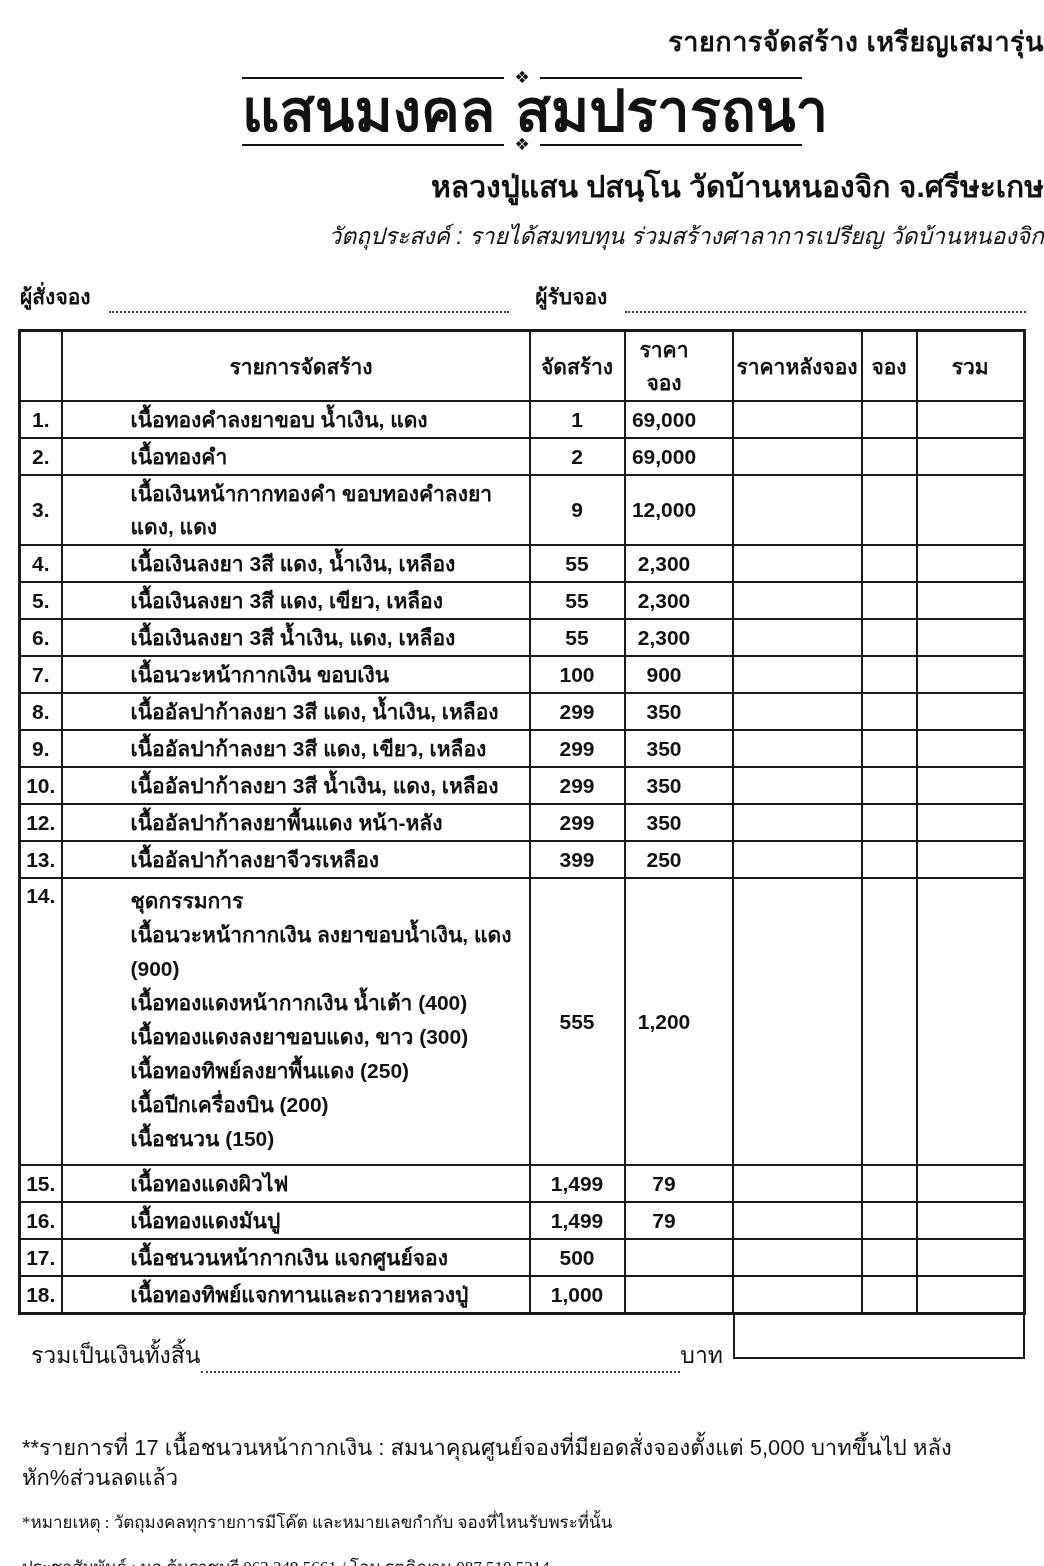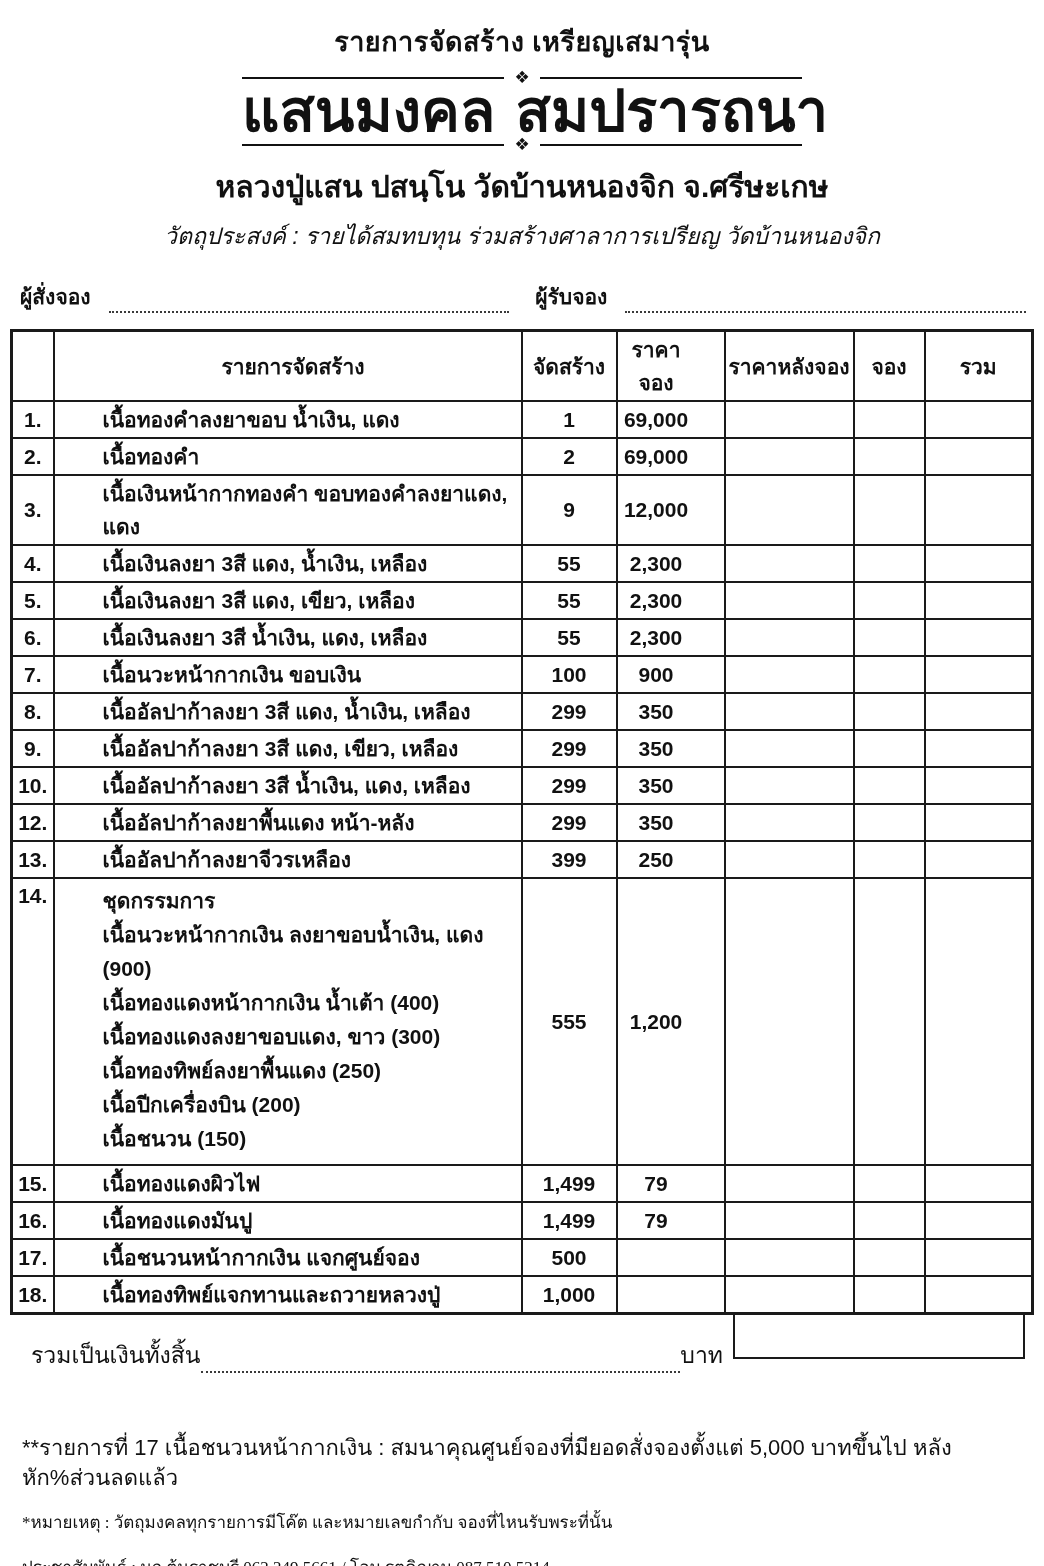--- a/index.html
+++ b/index.html
@@ -9,21 +9,21 @@
   }
   body {
     width: 1044px; height: 1566px;
     color: #111111;
     font-family: "Liberation Sans", sans-serif;
     position: relative;
     overflow: hidden;
   }
 
   
-  .header { text-align: center; padding-top: 20px; }
+  .header { text-align: right; padding-top: 20px; }
   .form-title {
     font-size: 27px; font-weight: bold;
     letter-spacing: 0.5px;
   }
   .title-wrap { width: 560px; margin: 6px auto 0; }
   .ornament-row {
     display: flex; align-items: center; gap: 10px;
     width: 100%;
   }
   .ornament-row .rule { flex: 1; border-top: 2px solid #111; height: 0; }
@@ -58,25 +58,25 @@
     border: 3px solid #1a1a1a;
   }
   .order-table th, .order-table td {
     border: 2px solid #1a1a1a;
     font-weight: bold;
     overflow: hidden;
   }
   .order-table th { height: 37px; font-size: 21px; text-align: center; }
   .order-table td { height: 34px; font-size: 21px; }
   .col-no    { width: 42px;  text-align: center; }
-  .col-item  { width: 468px; text-align: left; padding-left: 48px; }
+  .col-item  { width: 468px; text-align: left; padding-left: 68px; }
   .col-qty   { width: 95px;  text-align: center; }
   .col-price { width: 108px; text-align: center; padding-right: 30px; text-align: center; }
   .col-after { width: 129px; }
-  .col-book  { width: 71px;  }
+  .col-book  { width: 55px;  }
   .col-total { width: 108px; }
   th.col-item { padding-left: 12px; text-align: center; }
   .tall-row td { height: auto; }
   .tall-row .col-no { vertical-align: top; padding-top: 5px; }
   .tall-row .col-item { padding-top: 5px; padding-bottom: 8px; }
   .item-line { line-height: 34px; }
 
   
   .summary-area { position: relative; width: 1006px; margin: 0 auto; height: 84px; }
   .grand-total-box {

